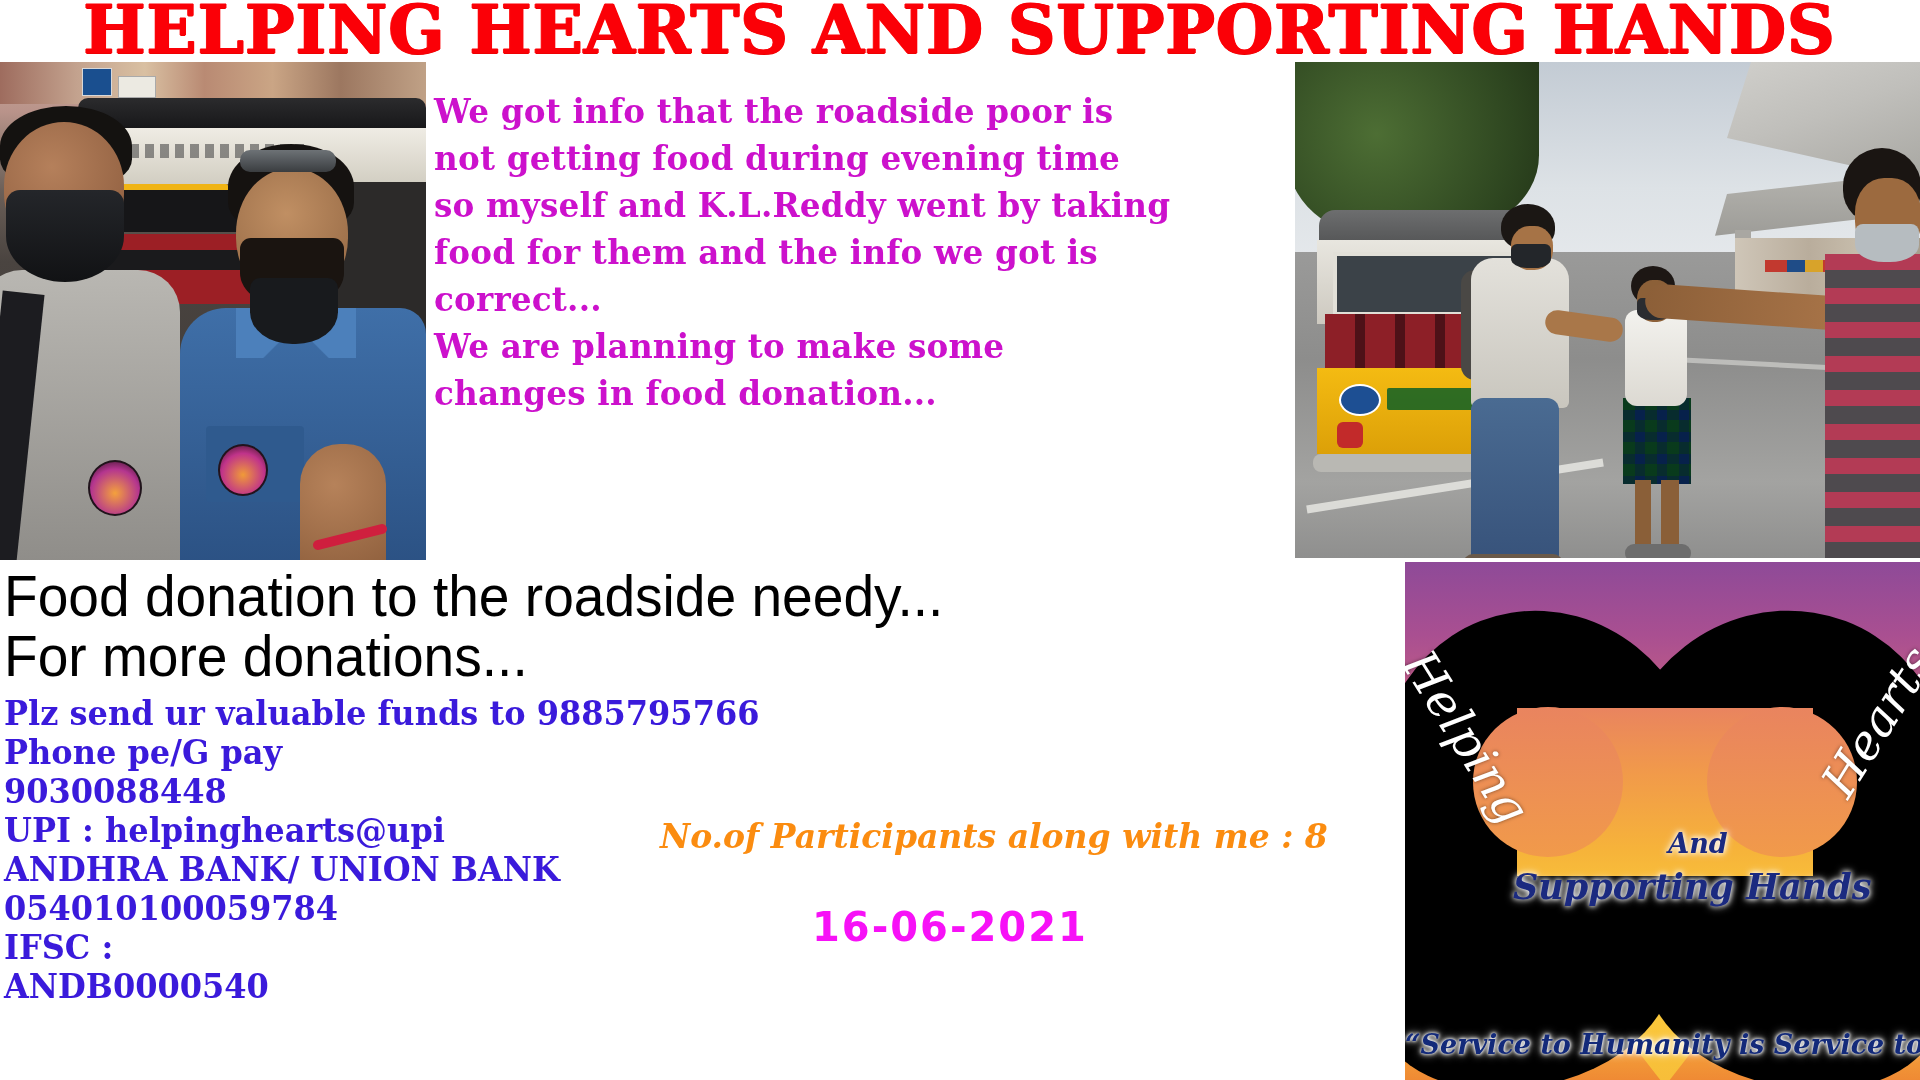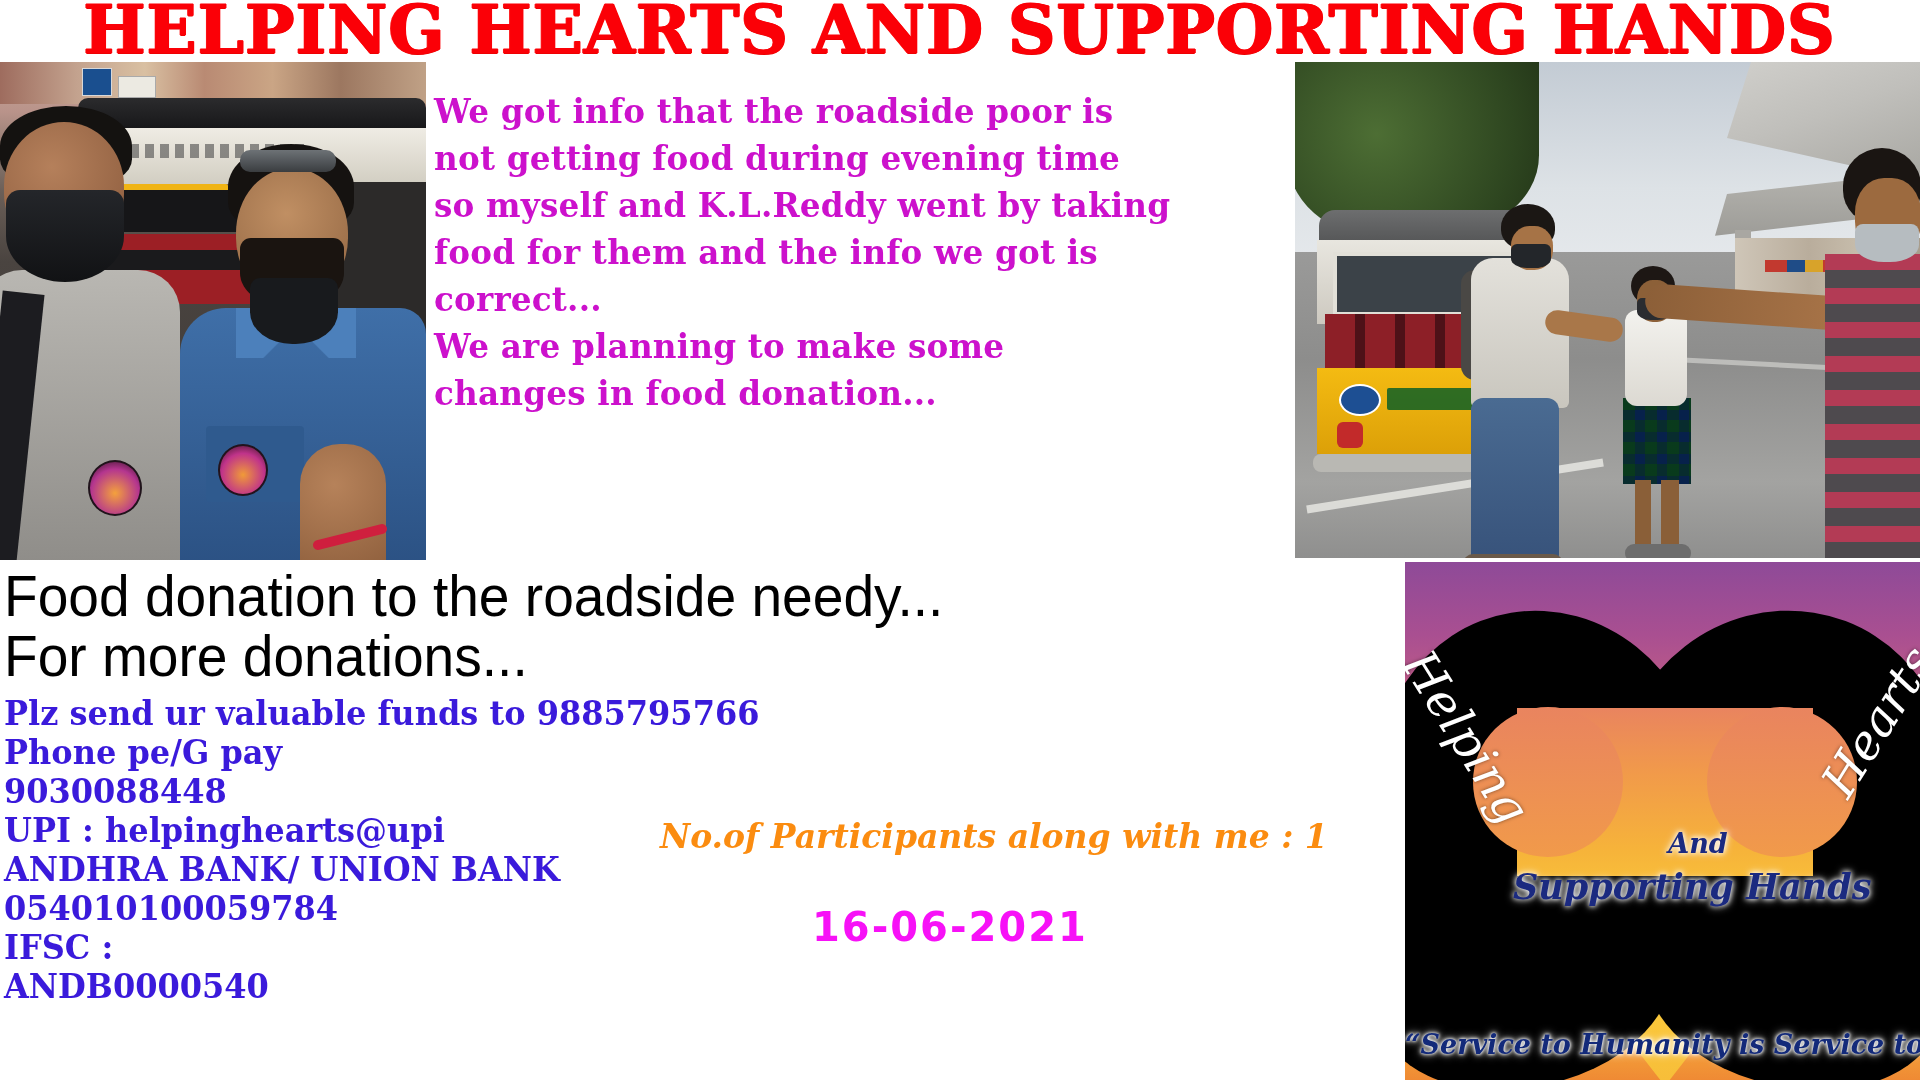--- a/index.html
+++ b/index.html
@@ -359,21 +359,21 @@
     <div>Plz send ur valuable funds to 9885795766</div>
     <div>Phone pe/G pay</div>
     <div>9030088448</div>
     <div>UPI : helpinghearts@upi</div>
     <div>ANDHRA BANK/ UNION BANK</div>
     <div>054010100059784</div>
     <div>IFSC :</div>
     <div>ANDB0000540</div>
   </div>
 
-  <div class="participants">No.of Participants along with me : 1</div>
+  <div class="participants">No.of Participants along with me : 8</div>
 
   <div class="date">16-06-2021</div>
 
   <div class="logo-card">
     <div class="hands">
       <div class="hand-l"></div>
       <div class="hand-r"></div>
       <div class="heart-hole"></div>
       <div class="heart-hole-b"></div>
       <div class="hand-lb"></div>

